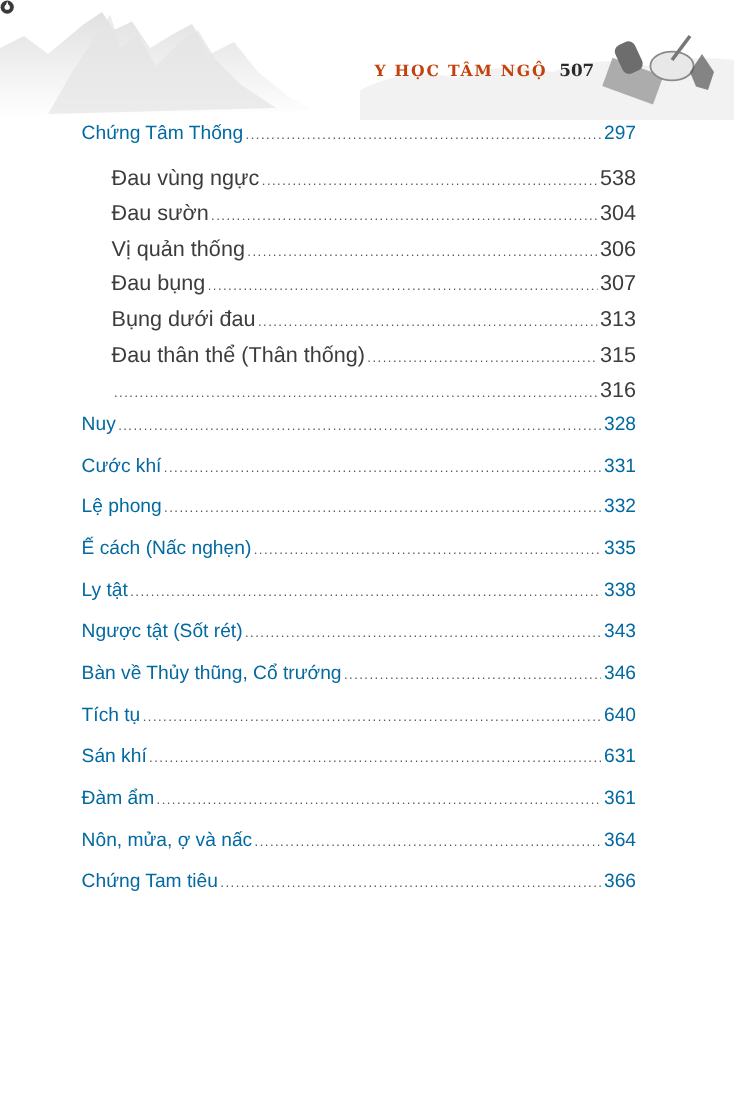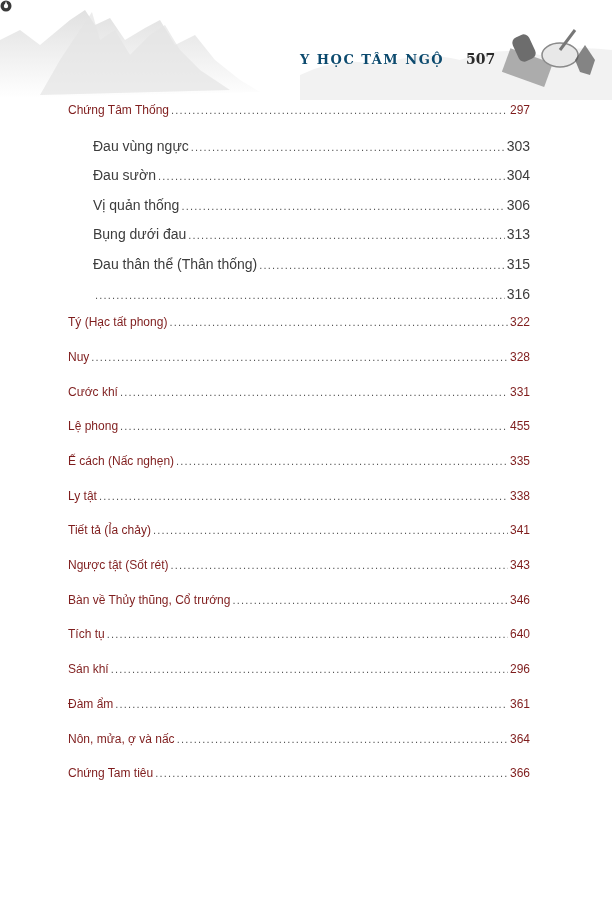--- a/index.html
+++ b/index.html
@@ -3,32 +3,32 @@
 <meta charset="utf-8">
 <style>
   html, body { margin: 0; padding: 0; }
   body {
     width: 612px; height: 922px; background: #ffffff; position: relative; overflow: hidden;
     font-family: "Liberation Sans", "DejaVu Sans", sans-serif; color: #1a1a1a;
   }
   .header { position: absolute; left: 0; top: 0; width: 612px; height: 100px; overflow: hidden; }
   .header svg { position: absolute; left: 0; top: 0; }
   .running-title {
-    position: absolute; left: 300px; top: 52px; font-family: "DejaVu Serif", serif;
-    font-size: 13px; font-weight: bold; letter-spacing: 1.5px; color: #0c4a6e;
+    position: absolute; left: 312px; top: 52px; font-family: "DejaVu Serif", serif;
+    font-size: 13px; font-weight: bold; letter-spacing: 1.5px; color: #c2410c;
   }
   .ornament { position: absolute; left: 442px; top: 53px; width: 12px; height: 12px; }
   .page-number {
     position: absolute; left: 466px; top: 51px; font-family: "DejaVu Serif", serif;
     font-size: 14px; font-weight: bold; color: #2a2a2a; text-align: right;
   }
   .toc { position: absolute; left: 68px; top: 103px; width: 462px; }
   .toc-row { display: flex; align-items: baseline; white-space: nowrap; }
-  .toc-row.main { height: 34.7px; font-size: 12px; color: #7f1d1d; }
-  .toc-row.sub { height: 29.6px; font-size: 14px; color: #3c3c3c; padding-left: 25px; }
+  .toc-row.main { height: 34.7px; font-size: 16px; color: #0369a1; }
+  .toc-row.sub { height: 29.6px; font-size: 18px; color: #3c3c3c; padding-left: 25px; }
   .toc-row .label { flex: 0 0 auto; }
   .toc-row .leader {
     flex: 1 1 auto; overflow: hidden; margin: 0 2px; letter-spacing: 1.2px; color: #555;
     font-size: 11px;
   }
   .toc-row .leader::before {
     content: "................................................................................................................................................................";
   }
   .toc-row .page { flex: 0 0 auto; text-align: right; }
 </style>
@@ -63,100 +63,95 @@
 
 <div class="toc" id="toc">
     <div class="toc-row main">
       <span class="label">Chứng Tâm Thống</span>
       <span class="leader"></span>
       <span class="page">297</span>
     </div>
     <div class="toc-row sub">
       <span class="label">Đau vùng ngực</span>
       <span class="leader"></span>
-      <span class="page">303</span>
+      <span class="page">538</span>
     </div>
     <div class="toc-row sub">
       <span class="label">Đau sườn</span>
       <span class="leader"></span>
       <span class="page">304</span>
     </div>
     <div class="toc-row sub">
       <span class="label">Vị quản thống</span>
       <span class="leader"></span>
       <span class="page">306</span>
+    </div>
+    <div class="toc-row sub">
+      <span class="label">Đau bụng</span>
+      <span class="leader"></span>
+      <span class="page">307</span>
     </div>
     <div class="toc-row sub">
       <span class="label">Bụng dưới đau</span>
       <span class="leader"></span>
       <span class="page">313</span>
     </div>
     <div class="toc-row sub">
       <span class="label">Đau thân thể (Thân thống)</span>
       <span class="leader"></span>
       <span class="page">315</span>
     </div>
     <div class="toc-row sub">
       <span class="leader"></span>
       <span class="page">316</span>
     </div>
     <div class="toc-row main">
-      <span class="label">Tý (Hạc tất phong)</span>
-      <span class="leader"></span>
-      <span class="page">322</span>
-    </div>
-    <div class="toc-row main">
       <span class="label">Nuy</span>
       <span class="leader"></span>
       <span class="page">328</span>
     </div>
     <div class="toc-row main">
       <span class="label">Cước khí</span>
       <span class="leader"></span>
       <span class="page">331</span>
     </div>
     <div class="toc-row main">
       <span class="label">Lệ phong</span>
       <span class="leader"></span>
-      <span class="page">455</span>
+      <span class="page">332</span>
     </div>
     <div class="toc-row main">
       <span class="label">Ế cách (Nấc nghẹn)</span>
       <span class="leader"></span>
       <span class="page">335</span>
     </div>
     <div class="toc-row main">
       <span class="label">Ly tật</span>
       <span class="leader"></span>
       <span class="page">338</span>
-    </div>
-    <div class="toc-row main">
-      <span class="label">Tiết tả (Ỉa chảy)</span>
-      <span class="leader"></span>
-      <span class="page">341</span>
     </div>
     <div class="toc-row main">
       <span class="label">Ngược tật (Sốt rét)</span>
       <span class="leader"></span>
       <span class="page">343</span>
     </div>
     <div class="toc-row main">
       <span class="label">Bàn về Thủy thũng, Cổ trướng</span>
       <span class="leader"></span>
       <span class="page">346</span>
     </div>
     <div class="toc-row main">
       <span class="label">Tích tụ</span>
       <span class="leader"></span>
       <span class="page">640</span>
     </div>
     <div class="toc-row main">
       <span class="label">Sán khí</span>
       <span class="leader"></span>
-      <span class="page">296</span>
+      <span class="page">631</span>
     </div>
     <div class="toc-row main">
       <span class="label">Đàm ẩm</span>
       <span class="leader"></span>
       <span class="page">361</span>
     </div>
     <div class="toc-row main">
       <span class="label">Nôn, mửa, ợ và nấc</span>
       <span class="leader"></span>
       <span class="page">364</span>

